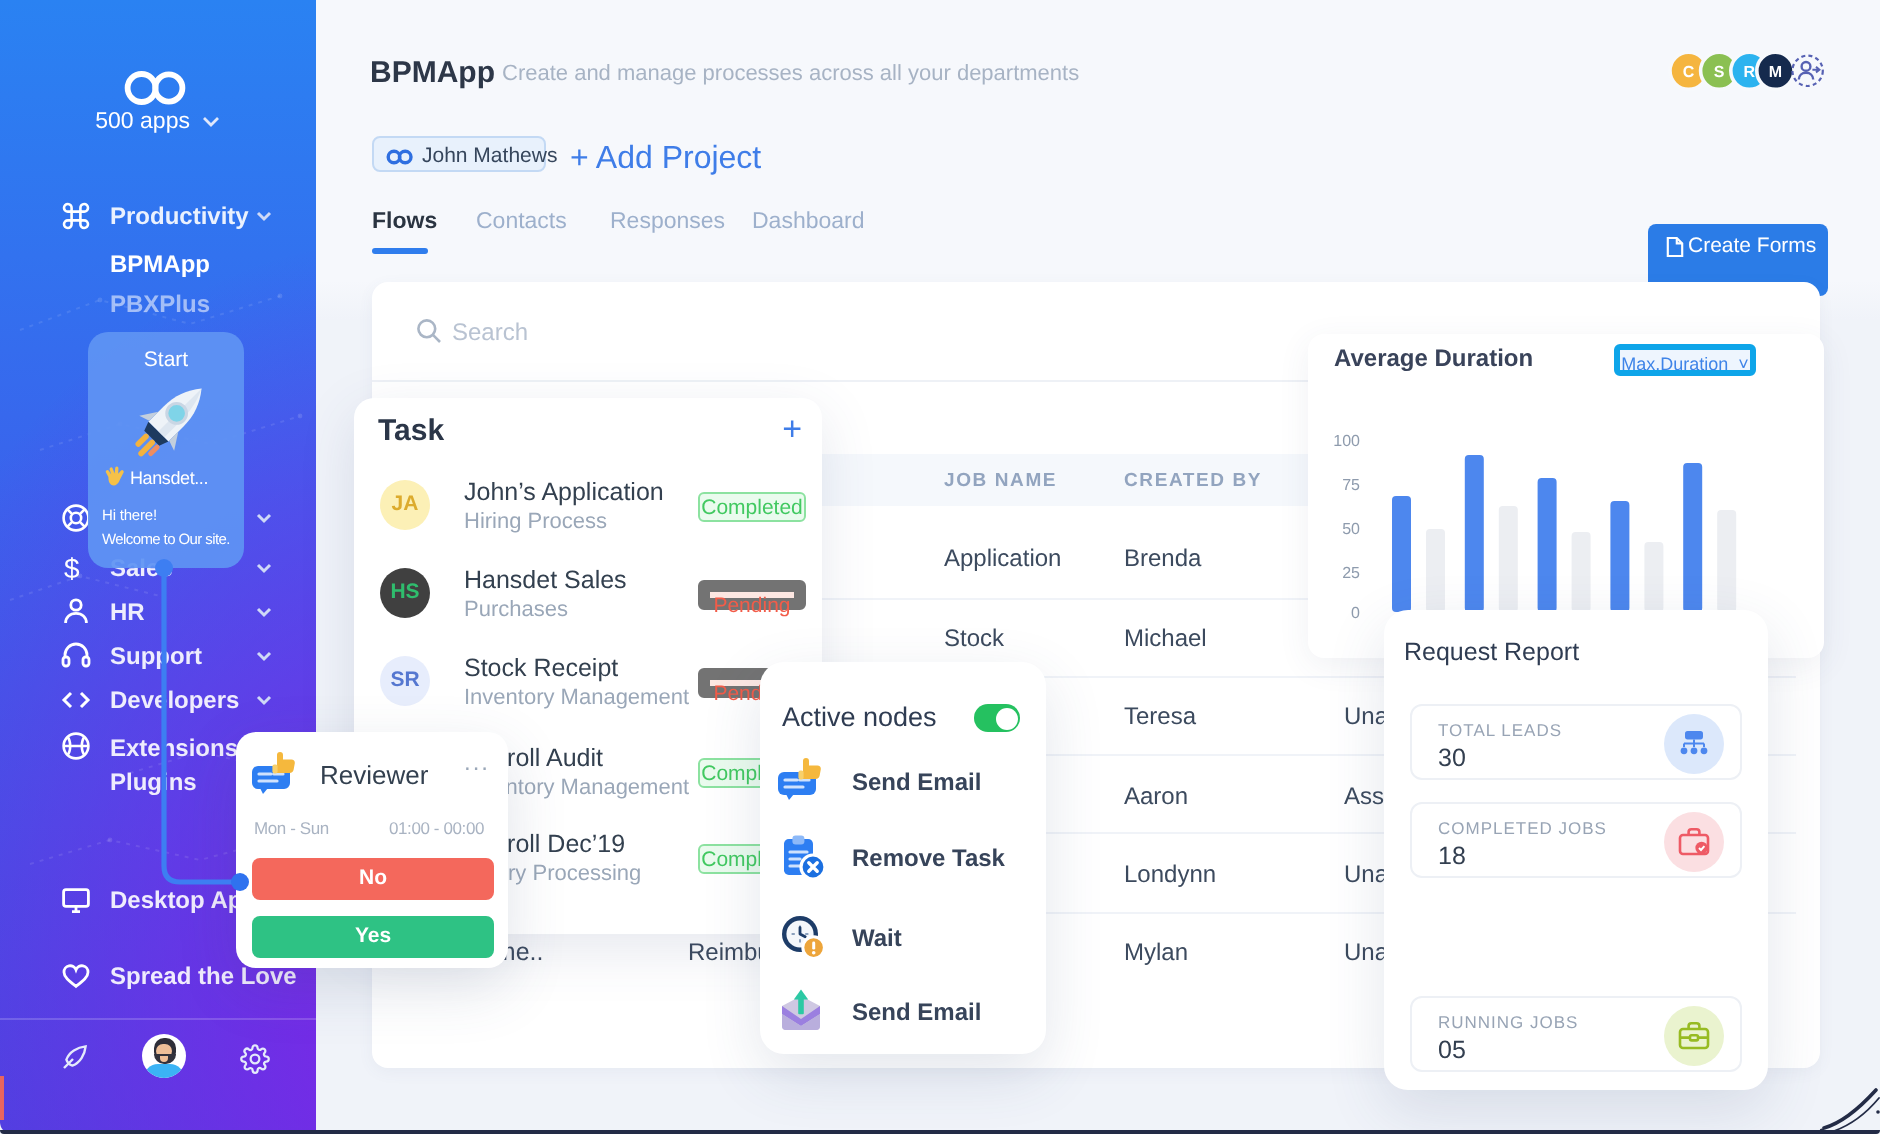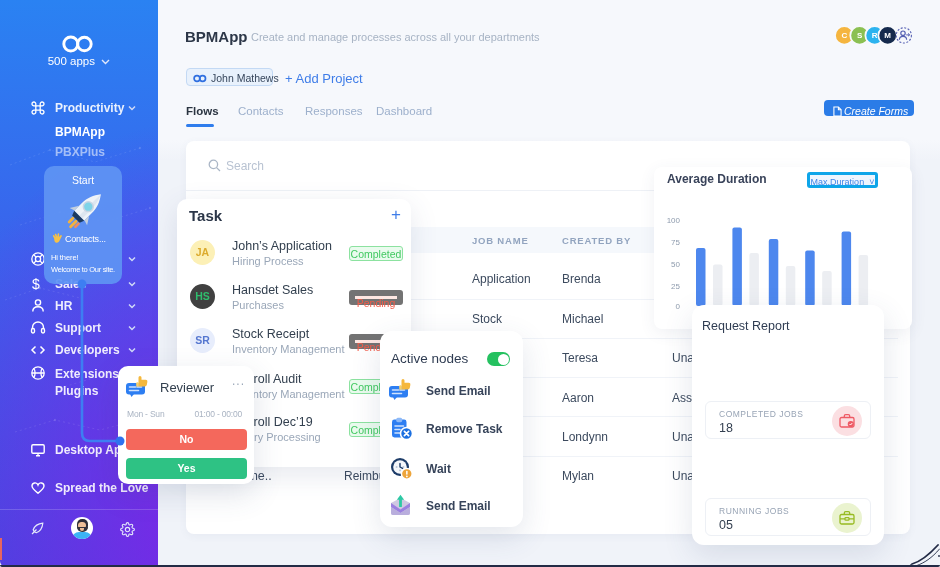--- a/index.html
+++ b/index.html
@@ -16,23 +16,23 @@
 .sb-item .ch { position:absolute; left:126px; top:2px; width:12px; height:12px; }
 
 
 .startcard { left:44px; top:166px; width:78px; height:118px; background:rgba(95,147,243,0.93); border-radius:10px; z-index:20; }
 .connector { left:0; top:0; width:300px; height:567px; z-index:60; pointer-events:none; }
 
 
 .hdr-title { left:185px; top:28px; font-size:15px; font-weight:bold; color:#2d3748; }
 .hdr-sub { left:251px; top:31px; font-size:11px; color:#a7b3c4; }
 .pill-jm { left:186px; top:68px; width:87px; height:18px; background:#e8f1fc; border:1px solid #c3d9f4; border-radius:4px; font-size:10.5px; color:#36465c; line-height:16px; white-space:nowrap; }
-.addproj { left:285px; top:71px; font-size:13px; color:#3f7de8; }
+.addproj { left:285px; top:71px; font-size:16px; color:#3f7de8; }
 .tabs { top:105px; font-size:11.5px; }
-.btn-create { left:824px; top:100px; width:90px; height:16px; background:#2b7ce7; border-radius:4px; color:#fff; font-size:11.5px; line-height:22px; white-space:nowrap;font-style:italic; }
+.btn-create { left:824px; top:112px; width:90px; height:36px; background:#2b7ce7; border-radius:4px; color:#fff; font-size:11.5px; line-height:22px; white-space:nowrap; }
 
 
 .content { left:186px; top:141px; width:724px; height:393px; background:#fff; border-radius:8px; box-shadow:0 2px 8px rgba(80,100,140,0.06); }
 .searchdiv { left:186px; top:190px; width:724px; height:1px; background:#eef1f6; }
 .thead { left:186px; top:227px; width:724px; height:26px; background:#f5f8fc; }
 .th { position:absolute; top:8px; font-size:9.5px; letter-spacing:0.8px; color:#92a4bf; font-weight:bold; }
 .trow { position:absolute; font-size:12px; color:#3c4a5e; }
 .rline { position:absolute; left:208px; width:690px; height:1px; background:#f0f3f8; }
 
 
@@ -209,21 +209,21 @@
       <path d="M29 24 L33.5 31 L29 29.5 z" fill="#c3cfdd"></path>
       <path d="M17 30 L29 30 L27.5 34 L18.5 34 z" fill="#1d3a5f"></path>
       <rect x="19.5" y="34" width="2.4" height="7" rx="1.2" fill="#f3b23e"></rect>
       <rect x="23.2" y="34" width="2.4" height="9" rx="1.2" fill="#f3b23e"></rect>
       <rect x="26.2" y="34" width="2.2" height="6" rx="1.1" fill="#ef8d60"></rect>
     </g>
   </svg>
   <svg style="position:absolute; left:8px; top:67px;" width="11" height="11" viewBox="0 0 11 11">
     <path d="M2.2 5.5 L1 3.2 a0.8 0.8 0 0 1 1.4 -0.8 L3.6 4.2 L2.8 1.6 a0.8 0.8 0 0 1 1.5 -0.5 l1 2.6 L5.6 1 a0.8 0.8 0 0 1 1.6 0.1 l-0.1 2.8 1.4 -1.6 a0.8 0.8 0 0 1 1.3 0.9 L8 6.8 C7 9.6 5 10.4 3.6 9.4 C2.4 8.6 2.2 7 2.2 5.5 z" fill="#f5c148"></path>
   </svg>
-  <div style="position:absolute; left:21px; top:68px; color:#fff; font-size:9px; letter-spacing:-0.2px; white-space:nowrap;">Contacts...</div>
+  <div style="position:absolute; left:21px; top:68px; color:#fff; font-size:9px; letter-spacing:-0.2px; white-space:nowrap;">Hansdet...</div>
   <div style="position:absolute; left:7px; top:87px; color:#fff; font-size:7.5px; letter-spacing:-0.1px; white-space:nowrap;">Hi there!</div>
   <div style="position:absolute; left:7px; top:99px; color:#fff; font-size:7.5px; letter-spacing:-0.3px; white-space:nowrap;">Welcome to Our site.</div>
 </div>
 
 <svg class="abs connector" viewBox="0 0 300 567">
   <path d="M82 284 L82 433 Q82 441 90 441 L118 441" fill="none" stroke="#3d7ef2" stroke-width="2.6"></path>
   <circle cx="82" cy="284" r="4.5" fill="#3d7ef2"></circle>
   <circle cx="120" cy="441" r="4.5" fill="#2f72ef"></circle>
 </svg>
 
@@ -426,20 +426,33 @@
   <div style="position:absolute; left:42px; top:14px; font-size:13px; color:#33404f;">Reviewer</div>
   <div style="position:absolute; right:9px; top:8px; font-size:12px; color:#9aa7b8; letter-spacing:1px;">...</div>
   <div style="position:absolute; left:9px; top:43px; font-size:8.5px; letter-spacing:-0.2px; color:#a9b3c2;">Mon - Sun</div>
   <div style="position:absolute; right:12px; top:43px; font-size:8.5px; letter-spacing:-0.2px; color:#a9b3c2;">01:00 - 00:00</div>
   <div class="rev-btn" style="top:63px; background:#f4685c;">No</div>
   <div class="rev-btn" style="top:92px; background:#2ec284;">Yes</div>
 </div>
 
 <div class="abs reqcard">
   <div style="position:absolute; left:10px; top:14px; font-size:12.5px; color:#2f3c52;">Request Report</div>
+  <div class="req-item" style="top:47px;">
+    <div class="req-lab">TOTAL LEADS</div>
+    <div class="req-num">30</div>
+    <div class="req-ic" style="background:#dce8fb;">
+      <svg style="position:absolute; left:6px; top:6px;" width="18" height="18" viewBox="0 0 18 18">
+        <rect x="4.5" y="2.5" width="9" height="4.2" rx="1.3" fill="#4d87ee"></rect>
+        <path d="M9 6.7 v2 M4 8.7 h10 M4 8.7 v1.8 M9 8.7 v1.8 M14 8.7 v1.8" stroke="#4d87ee" stroke-width="1" fill="none"></path>
+        <circle cx="4" cy="12.4" r="1.7" fill="#4d87ee"></circle>
+        <circle cx="9" cy="12.4" r="1.7" fill="#4d87ee"></circle>
+        <circle cx="14" cy="12.4" r="1.7" fill="#4d87ee"></circle>
+      </svg>
+    </div>
+  </div>
   <div class="req-item" style="top:96px;">
     <div class="req-lab">COMPLETED JOBS</div>
     <div class="req-num">18</div>
     <div class="req-ic" style="background:#fbdfe2;">
       <svg style="position:absolute; left:6px; top:6px;" width="18" height="18" viewBox="0 0 18 18" fill="none" stroke="#ee5a65" stroke-width="1.3">
         <rect x="2" y="5.5" width="14" height="9.5" rx="1.5"></rect>
         <path d="M6.3 5.5 V4 a1.4 1.4 0 0 1 1.4 -1.4 h2.6 a1.4 1.4 0 0 1 1.4 1.4 v1.5"></path>
         <circle cx="12.8" cy="12" r="3.1" fill="#ee5a65" stroke="none"></circle>
         <path d="M11.5 12 l1 1 l1.7 -1.9" stroke="#fff" stroke-width="1"></path>
       </svg>

